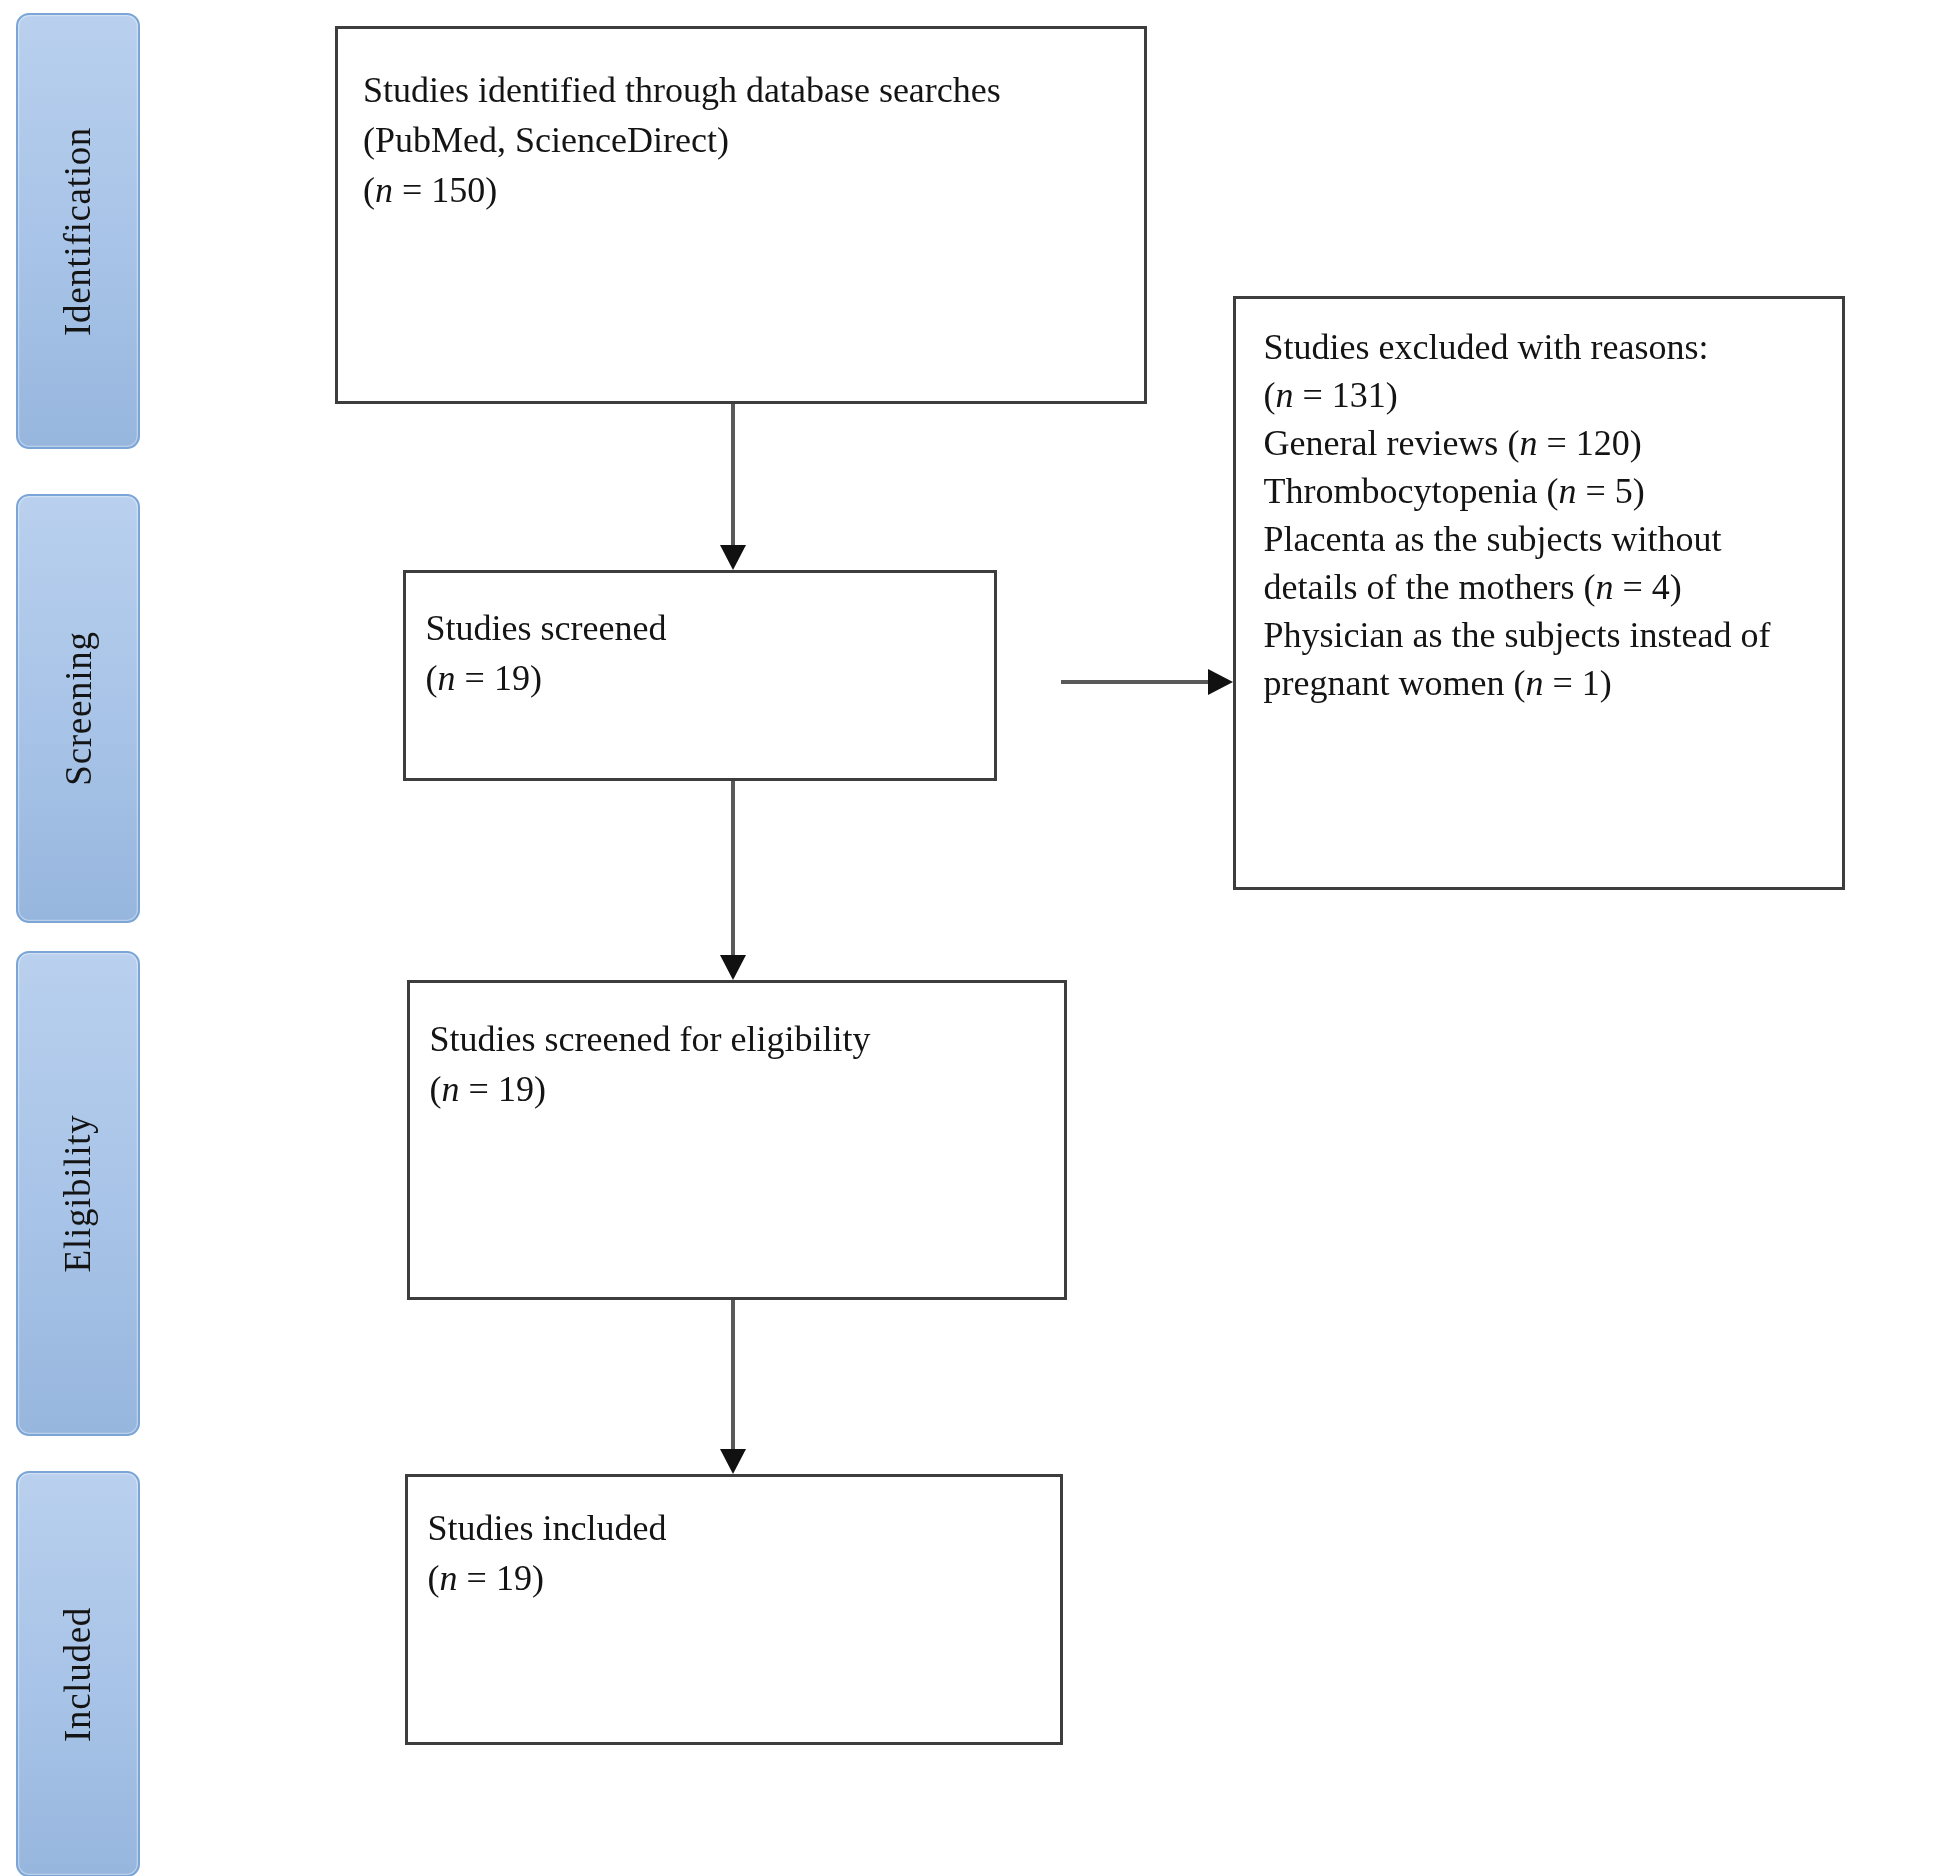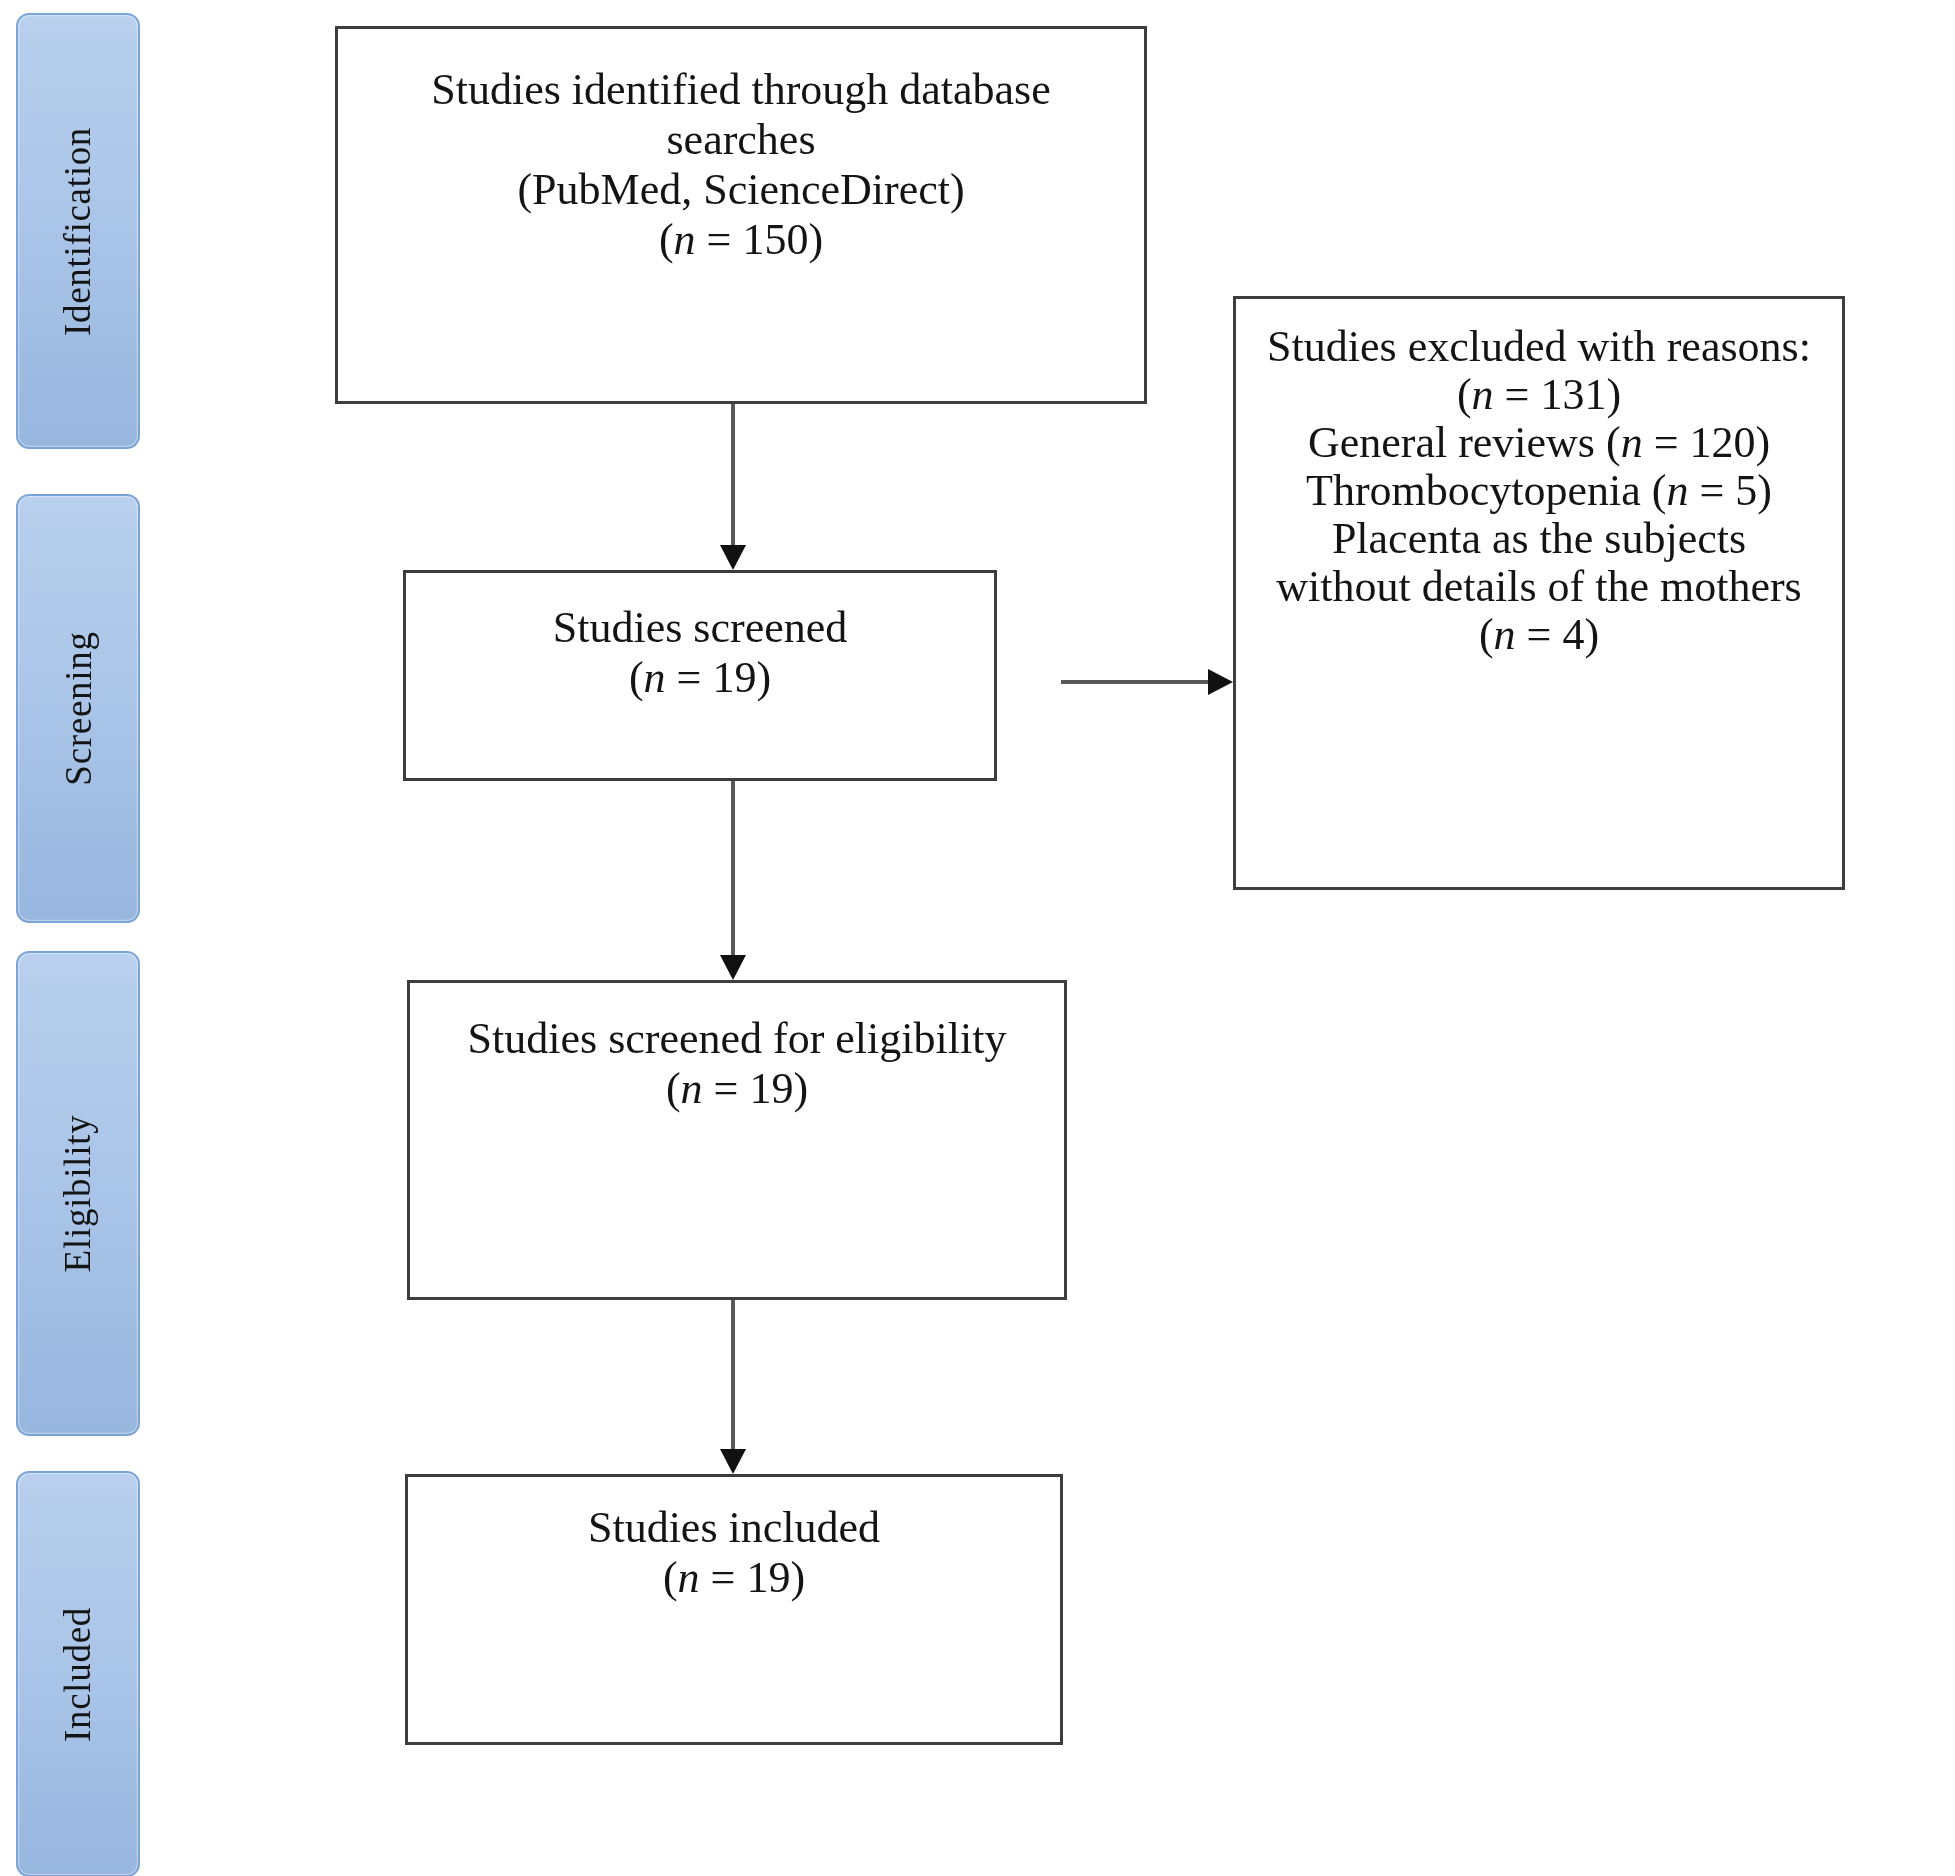--- a/index.html
+++ b/index.html
@@ -40,22 +40,21 @@
     letter-spacing:0.7px;
     color:var(--text-color);
   }
 
   
   .fbox{
     position:absolute;
     background:#ffffff;
     border:3.9px solid var(--box-border);
     box-sizing:border-box;
-    text-align:center;
-    font-size:44px;
+    font-size:36px;
     line-height:50px;
   }
   .fbox .line{white-space:normal;}
   .fbox i{font-style:italic;}
 
   #box-identified {left:335px; top:26px;   width:812px; height:378px; padding:36px 25px 0 25px;}
   #box-screened   {left:403px; top:570px;  width:594px; height:211px; padding:30px 19.6px 0 19.6px;}
   #box-excluded   {left:1233px;top:296px;  width:612px; height:594px; padding:23.5px 27.5px 0 27.5px; line-height:48px;}
   #box-eligibility{left:407px; top:980px; width:660px; height:320px; padding:31px 19.6px 0 19.6px;}
   #box-included   {left:405px; top:1474px; width:658px; height:271px; padding:26px 19.6px 0 19.6px;font-family:Liberation Serif, serif;}
@@ -113,20 +112,21 @@
       <div class="line">Studies screened</div>
       <div class="line">(<i>n</i> = 19)</div>
     </div>
 
   <div class="fbox" id="box-excluded">
       <div class="line">Studies excluded with reasons:</div>
       <div class="line">(<i>n</i> = 131)</div>
       <div class="line">General reviews (<i>n</i> = 120)</div>
       <div class="line">Thrombocytopenia (<i>n</i> = 5)</div>
       <div class="line">Placenta as the subjects without details of the mothers (<i>n</i> = 4)</div>
+      <div class="line">Physician as the subjects instead of pregnant women (<i>n</i> = 1)</div>
     </div>
 
   <div class="fbox" id="box-eligibility">
       <div class="line">Studies screened for eligibility</div>
       <div class="line">(<i>n</i> = 19)</div>
     </div>
 
   <div class="fbox" id="box-included">
       <div class="line">Studies included</div>
       <div class="line">(<i>n</i> = 19)</div>

